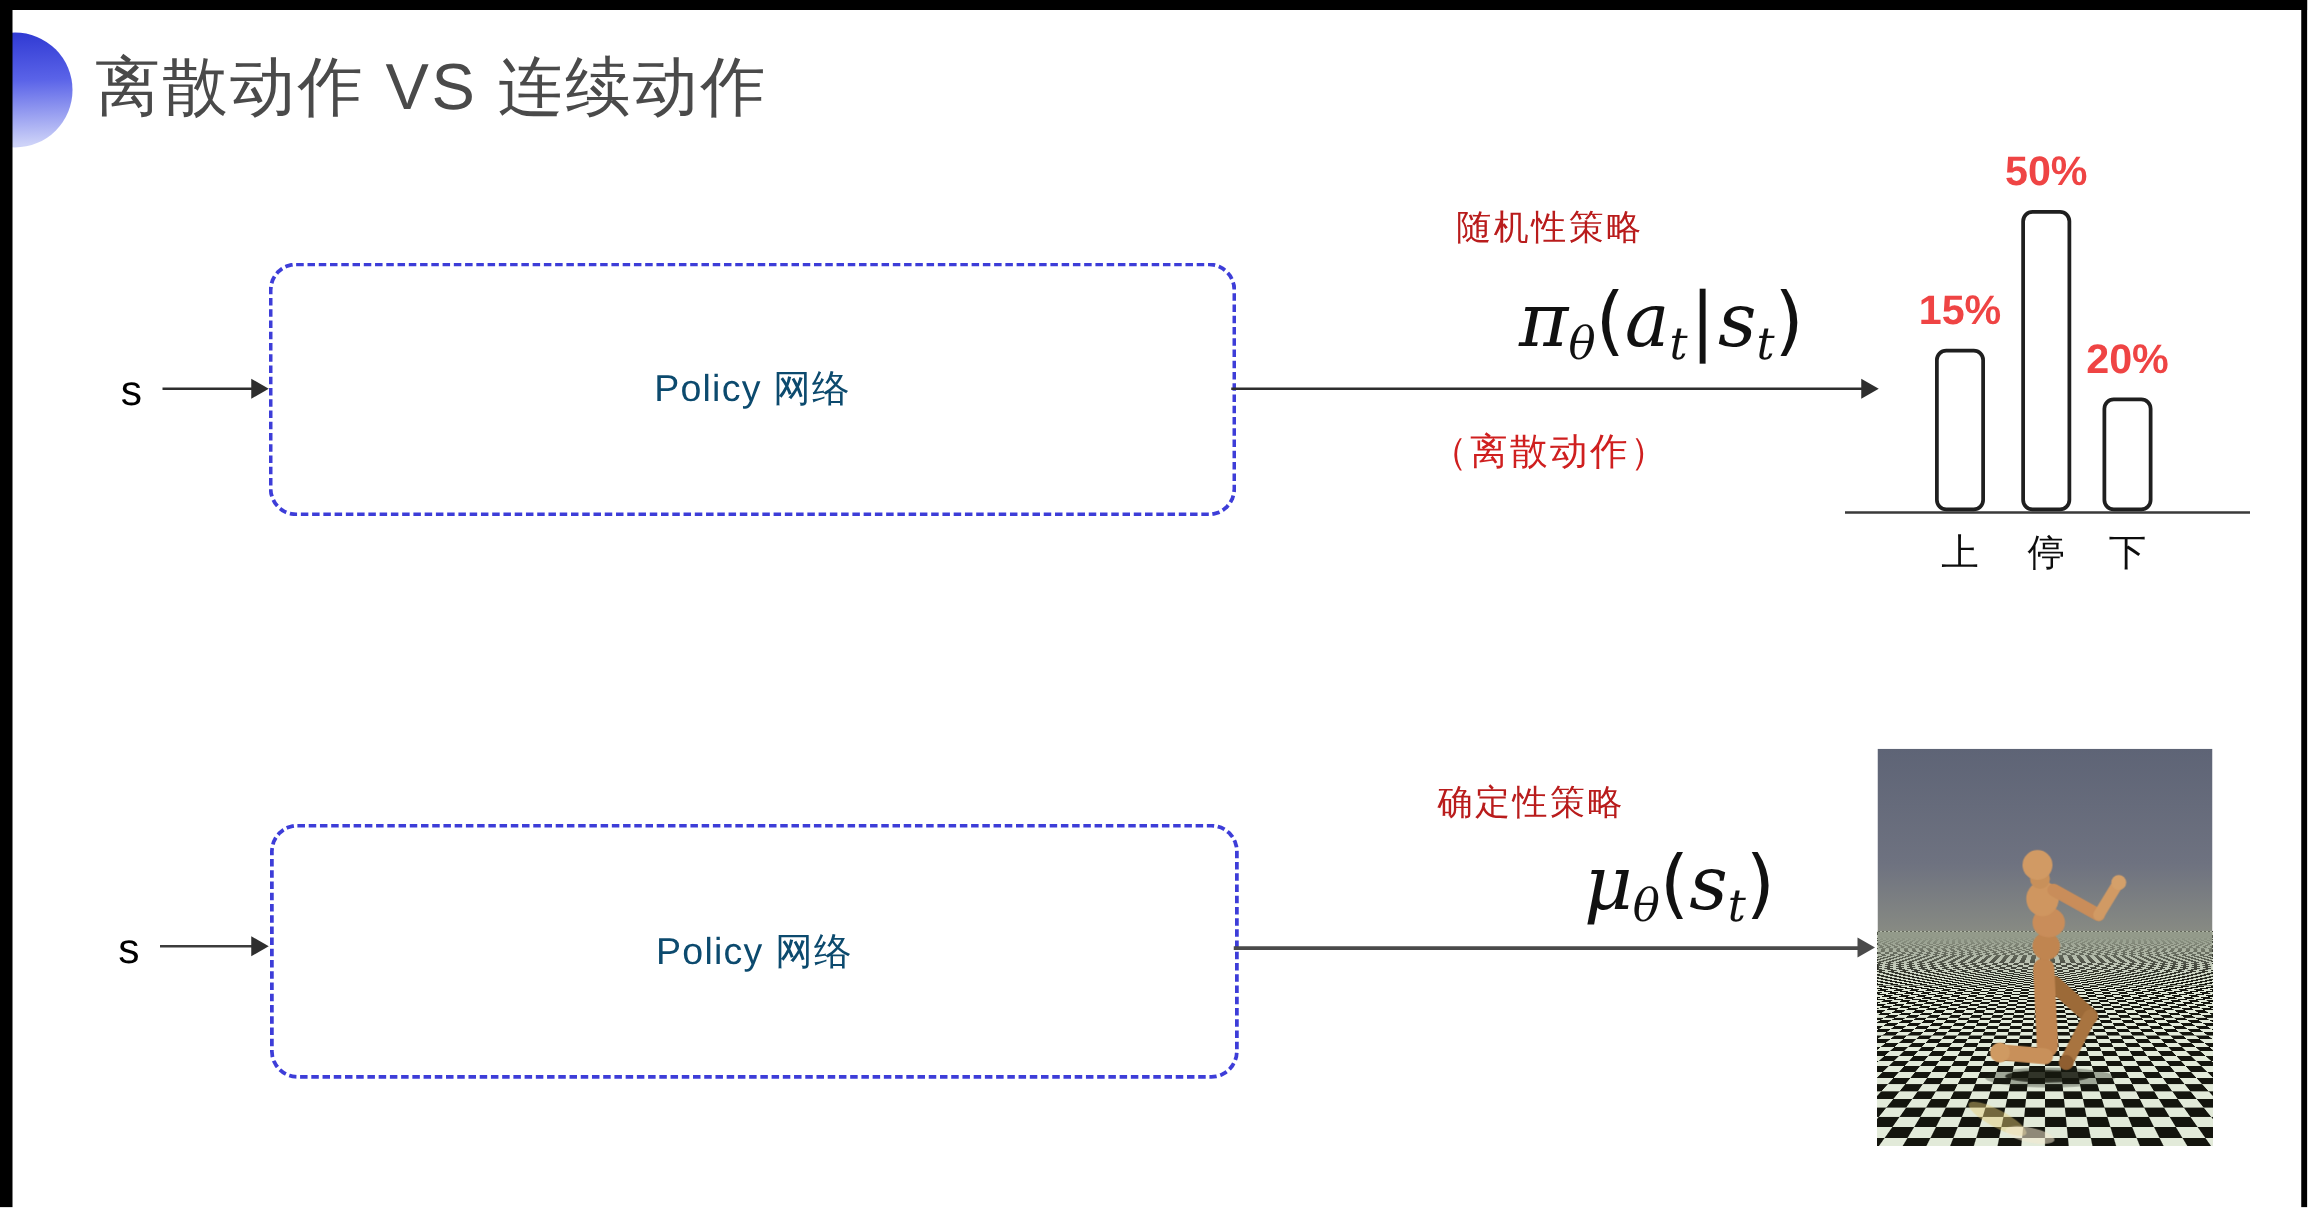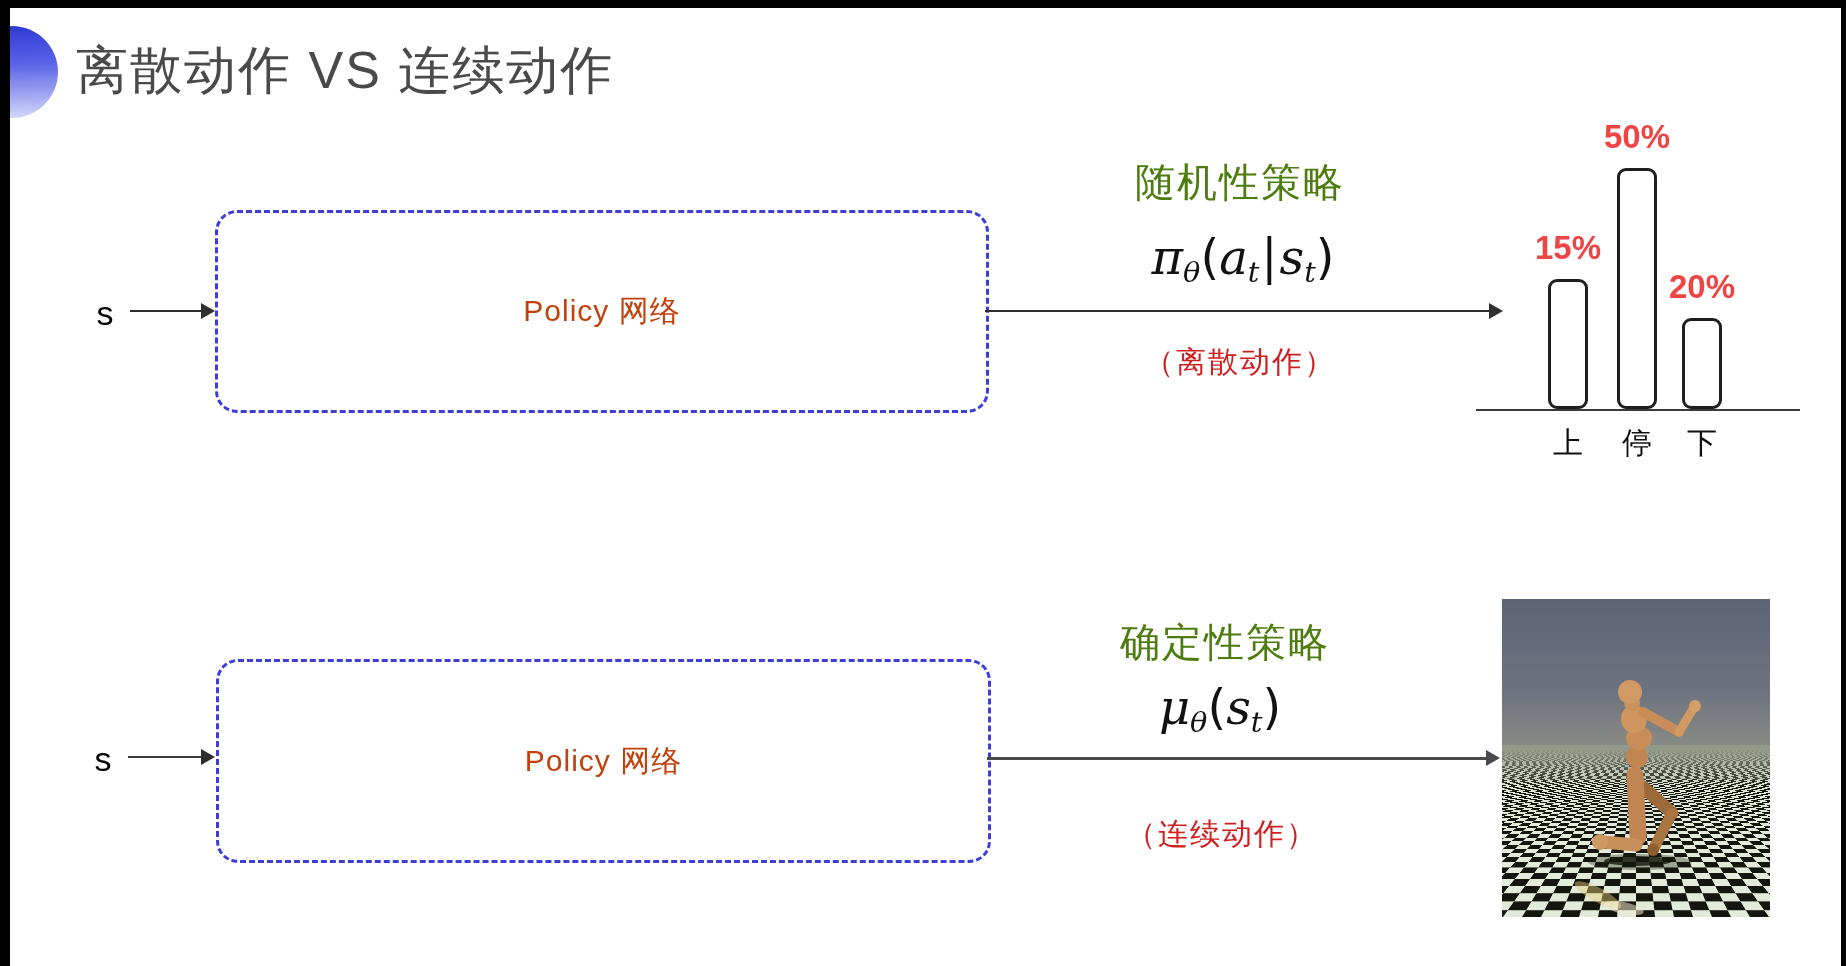--- a/index.html
+++ b/index.html
@@ -39,33 +39,33 @@
   .arrow-in-bottom  { left:128px; top:756px; width:74px; background:#3c3c3c; }
   .arrow-out-bottom { left:987px; top:757px; width:500px; height:3px; background:#4a4a4a; }
   .arrow-out-bottom::after { border-left-color:#4a4a4a; top:-7px; }
 
   .policy-box {
     position:absolute; border:3px dashed #3d3dd8; border-radius:22px; background:transparent;
     display:flex; align-items:center; justify-content:center;
   }
   .policy-box-top    { left:215px; top:210px; width:768px; height:197px; }
   .policy-box-bottom { left:216px; top:659px; width:769px; height:198px; }
-  .policy-box-label  { font-size:30px; color:#c2410c; letter-spacing:1px; }
+  .policy-box-label  { font-size:30px; color:#0c4a6e; letter-spacing:1px; }
 
   .policy-type {
-    position:absolute; width:400px; text-align:center; font-size:40px; font-weight:500;
-    color:#4d7c0f; letter-spacing:2px; line-height:44px;
+    position:absolute; width:400px; text-align:center; font-size:28px; font-weight:500;
+    color:#b91c1c; letter-spacing:2px; line-height:44px;
   }
   .policy-type-top    { left:1040px; top:160px; }
   .policy-type-bottom { left:1025px; top:620px; }
 
   .formula {
-    position:absolute; width:400px; text-align:center;
+    position:absolute; width:400px; text-align:right;
     font-family:"DejaVu Serif", serif; font-style:italic;
-    font-size:48px; line-height:58px; color:#111;
+    font-size:60px; line-height:58px; color:#111;
   }
   .formula-top    { left:1043px; top:228px; }
   .formula-bottom { left:1020px; top:678px; }
   .formula .sub { font-size:0.6em; vertical-align:-0.28em; font-style:italic; }
   .formula .paren { font-style:normal; font-family:"DejaVu Sans", sans-serif; font-weight:400; }
   .formula .pipe  { font-style:normal; padding:0 2px; }
 
   .action-note {
     position:absolute; width:400px; text-align:center; font-size:30px; font-weight:500;
     color:#cf1f1f; letter-spacing:2px; line-height:36px;
@@ -141,21 +141,20 @@
 
   <div class="s-label s-bottom">s</div>
   <div class="arrow arrow-in-bottom"></div>
   <div class="policy-box policy-box-bottom">
     <span class="policy-box-label">Policy 网络</span>
   </div>
   <div class="arrow arrow-out-bottom"></div>
 
   <div class="policy-type policy-type-bottom">确定性策略</div>
   <div class="formula formula-bottom"><span>μ</span><span class="sub">θ</span><span class="paren">(</span><span>s</span><span class="sub">t</span><span class="paren">)</span></div>
-  <div class="action-note note-bottom">（连续动作）</div>
 
   <div class="sim">
     <div class="sim-sky"></div>
     <div class="sim-floor">
       <div class="sim-checker"></div>
     </div>
     <div class="sim-haze" style="top:146px;"></div>
     <svg class="sim-figure" width="268" height="318" viewBox="0 0 268 318">
 
       <ellipse cx="138" cy="263" rx="52" ry="8" fill="#20251a" opacity="0.35"></ellipse>

